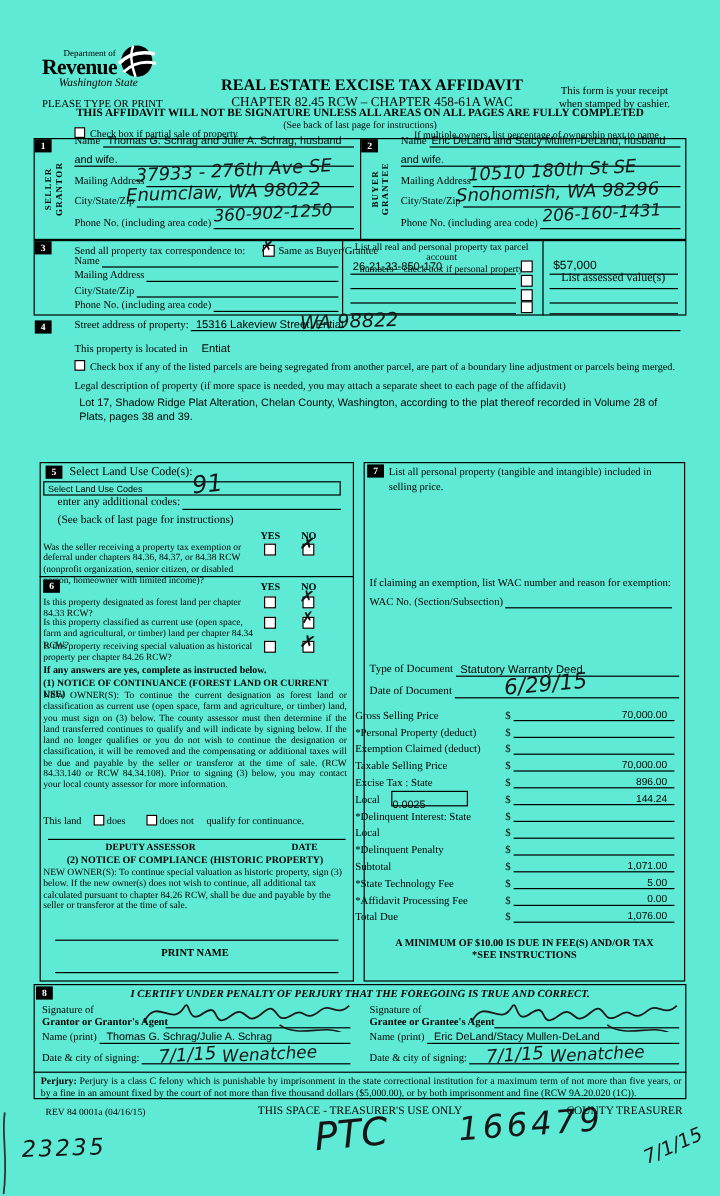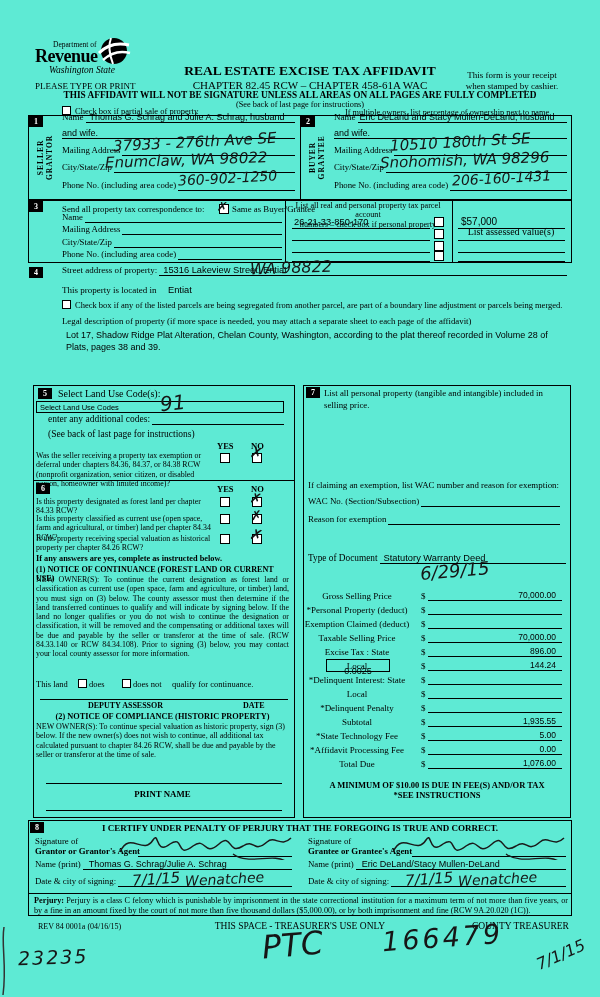--- a/index.html
+++ b/index.html
@@ -20,21 +20,21 @@
   .hline{position:absolute;border-top:1px solid #000;height:0;}
   .vline{position:absolute;border-left:1px solid #000;width:0;}
   .ul{border-bottom:1px solid #000;}
   .frow{position:absolute;display:flex;align-items:flex-start;}
   .frow .lbl{white-space:nowrap;margin-right:2px;}
   .frow .fill{flex:1;border-bottom:1px solid #000;min-height:10px;}
   .vlabel{position:absolute;transform:rotate(-90deg);font:bold 7.5px "Liberation Serif",serif;
           letter-spacing:1px;text-align:center;line-height:1.25;}
   .q{line-height:1.2;}
   .mrow{position:absolute;left:296px;width:266px;display:flex;align-items:flex-end;font-size:9px;}
-  .mrow .mlbl{width:122px;text-align:center;white-space:nowrap;}
+  .mrow .mlbl{width:122px;text-align:left;white-space:nowrap;}
   .mrow .dollar{margin:0 2px 0 3px;}
   .mrow .mline{flex:1;border-bottom:1px solid #000;text-align:right;padding-right:6px;
                font-family:"Liberation Sans",sans-serif;font-size:8.5px;min-height:10px;}
   svg{display:block;}
 </style>
 </head>
 <body>
 
 <div class="page">
 
@@ -236,28 +236,28 @@
   <div class="hline" style="left:46px;top:810px;width:236px;"></div>
 
   <div class="box" style="left:303px;top:385px;width:268px;height:433px;"></div>
   <div class="numbox" style="left:306px;top:387px;">7</div>
   <div class="abs q" style="left:324px;top:388px;width:238px;font-size:8.8px;line-height:1.35;">List all  personal property (tangible and intangible) included in selling price.</div>
   <div class="abs" style="left:308px;top:480px;width:258px;font-size:8.9px;">If claiming an exemption, list WAC number and reason for exemption:</div>
   <div class="frow" style="left:308px;top:496px;width:252px;font-size:8.9px;">
     <span class="lbl">WAC No. (Section/Subsection)</span>
     <span class="fill"></span>
   </div>
-  <div class="frow" style="left:308px;top:514px;width:252px;font-size:8.9px;">
-    <span class="lbl">Reason for exemption</span>
-    <span class="fill"></span>
-  </div>
   <div class="frow" style="left:308px;top:553px;width:258px;font-size:9.3px;">
     <span class="lbl">Type of Document</span>
     <span class="fill sans" style="font-size:9.3px;padding-left:4px;">Statutory Warranty Deed</span>
   </div>
+  <div class="frow" style="left:308px;top:571px;width:258px;font-size:9.3px;">
+    <span class="lbl">Date of Document</span>
+    <span class="fill"></span>
+  </div>
   <div class="abs hw" style="left:420px;top:560px;font-size:18px;transform:rotate(-5deg);">6/29/15</div>
 
   <div class="mrow" style="top:590px;">
       <span class="mlbl">Gross Selling Price</span>
       <span class="dollar">$</span>
       <span class="mline">70,000.00</span>
     </div>
   <div class="mrow" style="top:604px;">
       <span class="mlbl">*Personal Property (deduct)</span>
       <span class="dollar">$</span>
@@ -276,42 +276,42 @@
   <div class="mrow" style="top:646px;">
       <span class="mlbl">Excise Tax : State</span>
       <span class="dollar">$</span>
       <span class="mline">896.00</span>
     </div>
   <div class="mrow" style="top:660px;">
       <span class="mlbl">Local</span>
       <span class="dollar">$</span>
       <span class="mline">144.24</span>
     </div>
-  <div class="abs" style="left:326px;top:659px;width:64px;height:13px;border:1.5px solid #000;box-sizing:border-box;text-align:center;">
+  <div class="abs" style="left:326px;top:659px;width:64px;height:13px;border:1.5px solid #000;box-sizing:border-box;text-align:left;">
     <span class="sans" style="font-size:9px;line-height:11px;">0.0025</span>
   </div>
   <div class="mrow" style="top:674px;">
       <span class="mlbl">*Delinquent Interest: State</span>
       <span class="dollar">$</span>
       <span class="mline"></span>
     </div>
   <div class="mrow" style="top:688px;">
       <span class="mlbl">Local</span>
       <span class="dollar">$</span>
       <span class="mline"></span>
     </div>
   <div class="mrow" style="top:702px;">
       <span class="mlbl">*Delinquent Penalty</span>
       <span class="dollar">$</span>
       <span class="mline"></span>
     </div>
   <div class="mrow" style="top:716px;">
       <span class="mlbl">Subtotal</span>
       <span class="dollar">$</span>
-      <span class="mline">1,935.55</span>
+      <span class="mline">1,071.00</span>
     </div>
   <div class="mrow" style="top:730px;">
       <span class="mlbl">*State Technology Fee</span>
       <span class="dollar">$</span>
       <span class="mline">5.00</span>
     </div>
   <div class="mrow" style="top:744px;">
       <span class="mlbl">*Affidavit Processing Fee</span>
       <span class="dollar">$</span>
       <span class="mline">0.00</span>
@@ -321,21 +321,21 @@
       <span class="dollar">$</span>
       <span class="mline">1,076.00</span>
     </div>
 
   <div class="abs b ctr" style="left:308px;top:780px;width:258px;font-size:8.5px;">A MINIMUM OF $10.00 IS DUE IN FEE(S) AND/OR TAX</div>
   <div class="abs b ctr" style="left:308px;top:790px;width:258px;font-size:8.5px;">*SEE INSTRUCTIONS</div>
 
   <div class="box" style="left:28px;top:820px;width:544px;height:96px;"></div>
   <div class="hline" style="left:28px;top:893px;width:544px;"></div>
   <div class="numbox" style="left:30px;top:822px;">8</div>
-  <div class="abs b ctr" style="left:0;top:823px;width:600px;font-size:9px;">I CERTIFY UNDER PENALTY OF PERJURY THAT THE FOREGOING IS TRUE AND CORRECT.</div>
+  <div class="abs b ctr" style="left:0;top:823px;width:600px;font-size:9px;font-style:italic;">I CERTIFY UNDER PENALTY OF PERJURY THAT THE FOREGOING IS TRUE AND CORRECT.</div>
 
   <div class="abs" style="left:35px;top:836px;font-size:8.8px;">Signature of</div>
   <div class="abs b" style="left:35px;top:846px;font-size:8.8px;">Grantor or Grantor's Agent</div>
   <div class="hline" style="left:138px;top:856px;width:154px;"></div>
   <div class="abs" style="left:115px;top:826px;">
     <svg width="180" height="34" viewBox="0 0 180 34">
       <path d="M5,26 C15,4 28,30 38,14 C44,4 40,30 55,18 C70,8 60,34 78,20 C92,10 88,32 104,18 C118,6 112,30 128,20 C140,12 138,28 152,16 C160,9 166,22 176,12" fill="none" stroke="#1a1a1a" stroke-width="1.5"></path>
       <path d="M118,28 C134,40 158,26 172,36" fill="none" stroke="#1a1a1a" stroke-width="1.3"></path>
     </svg>
   </div>

